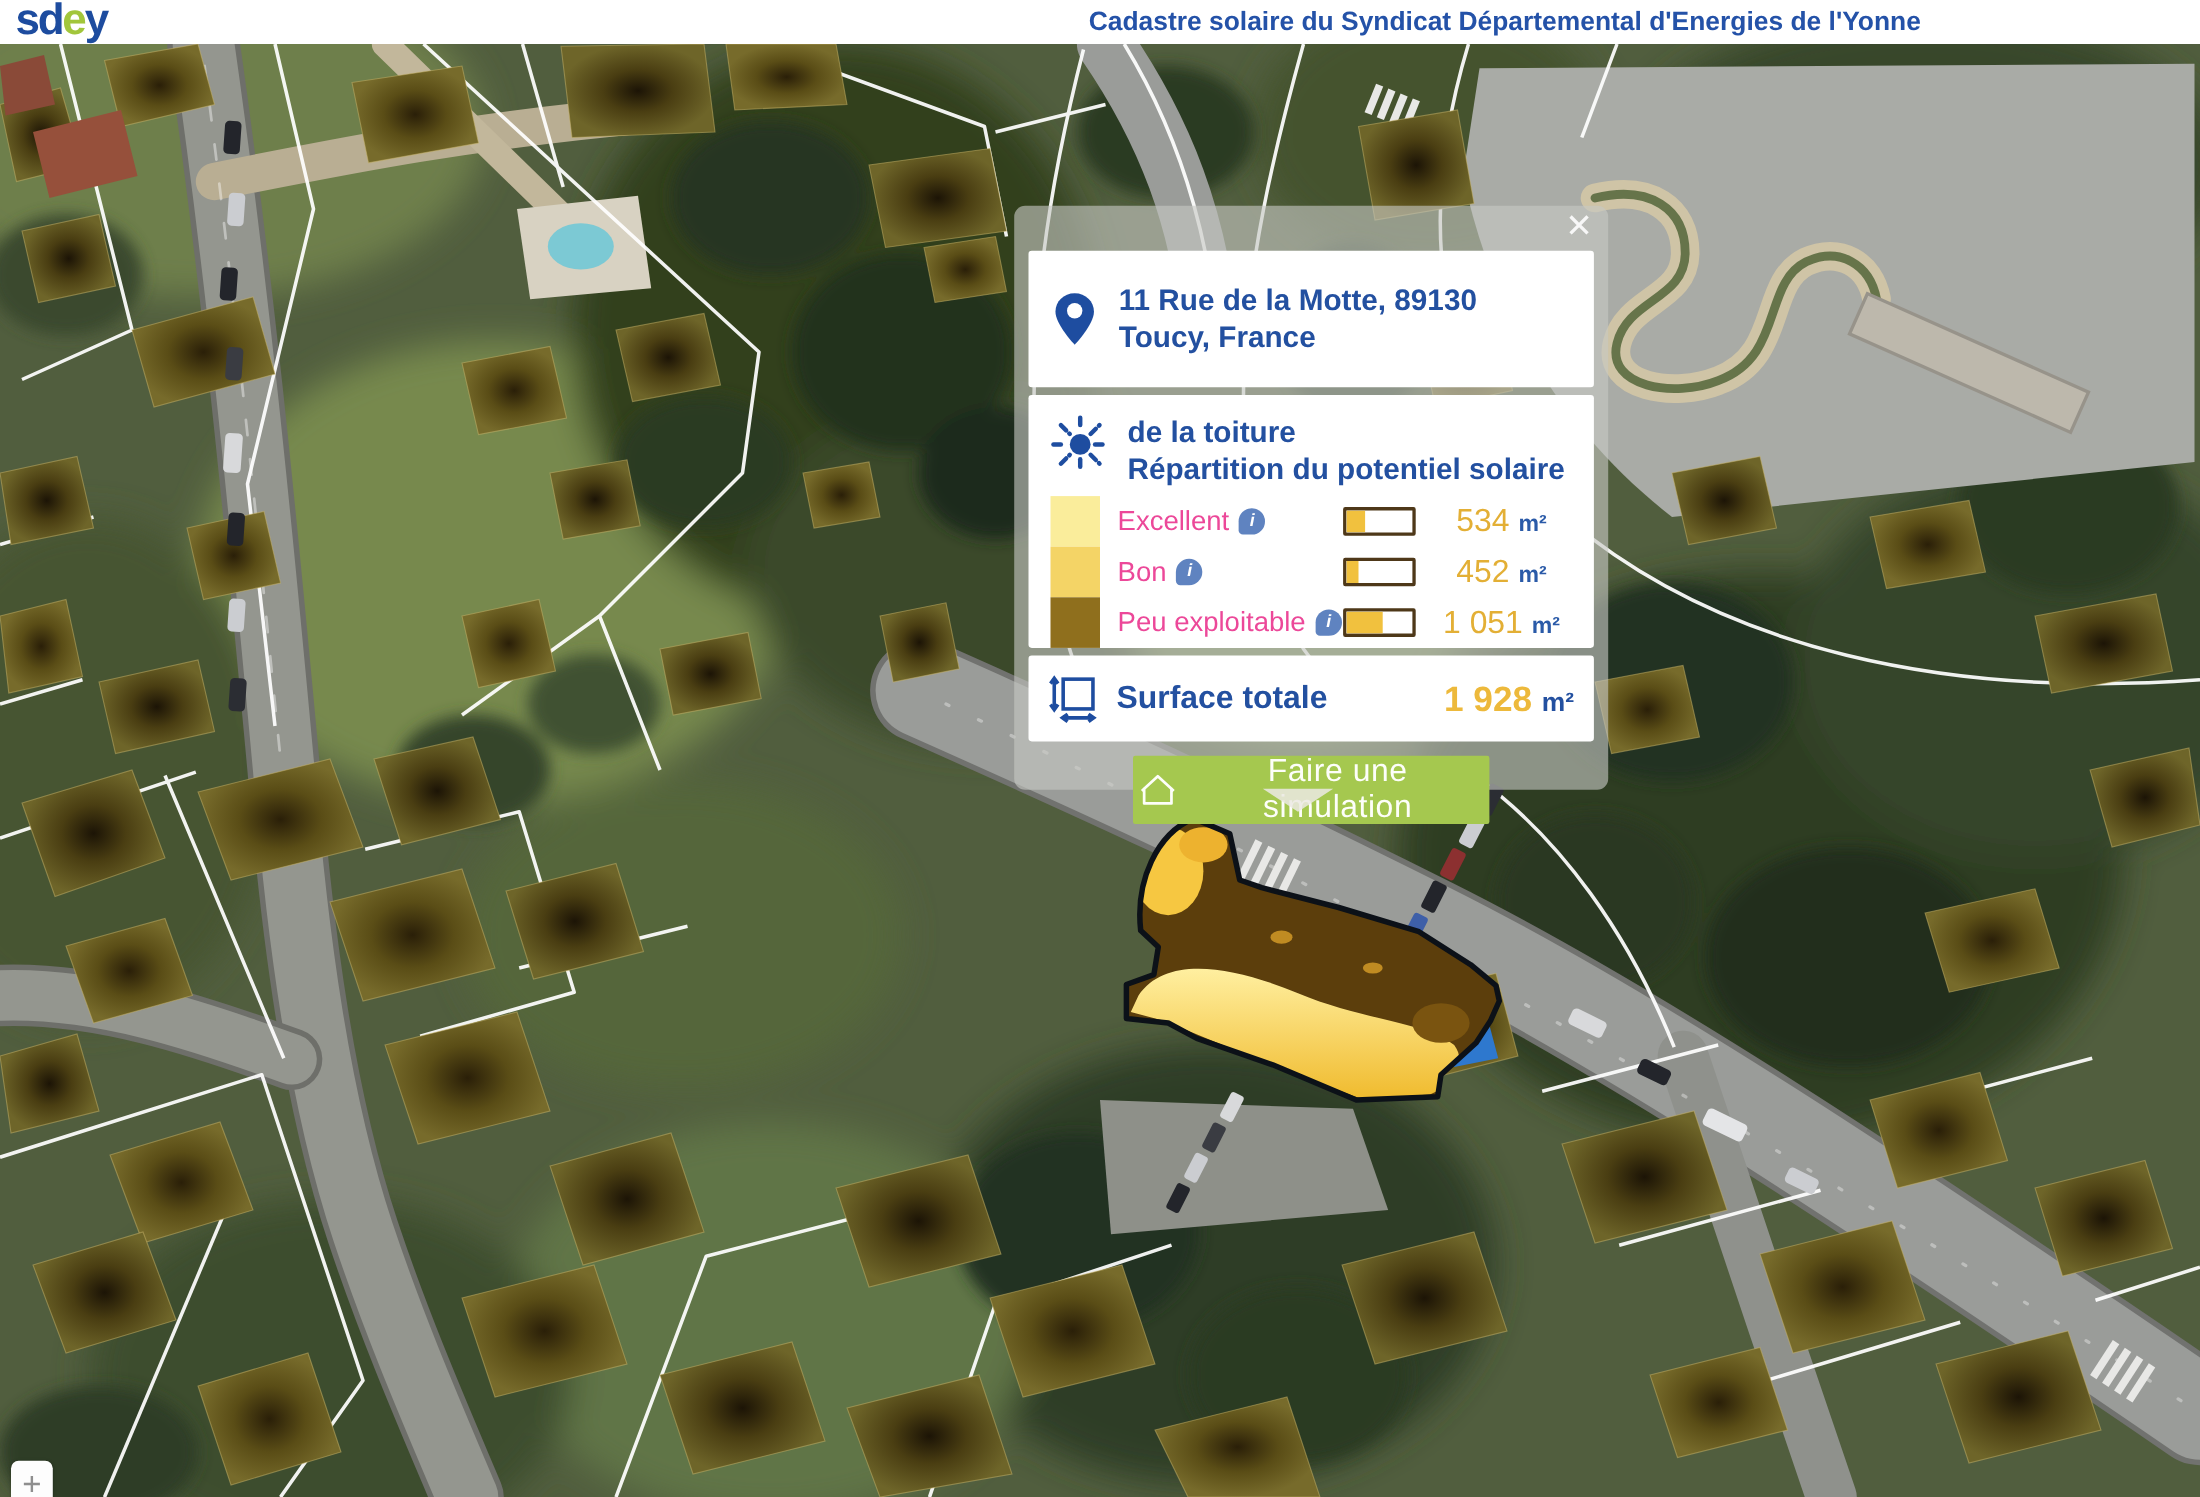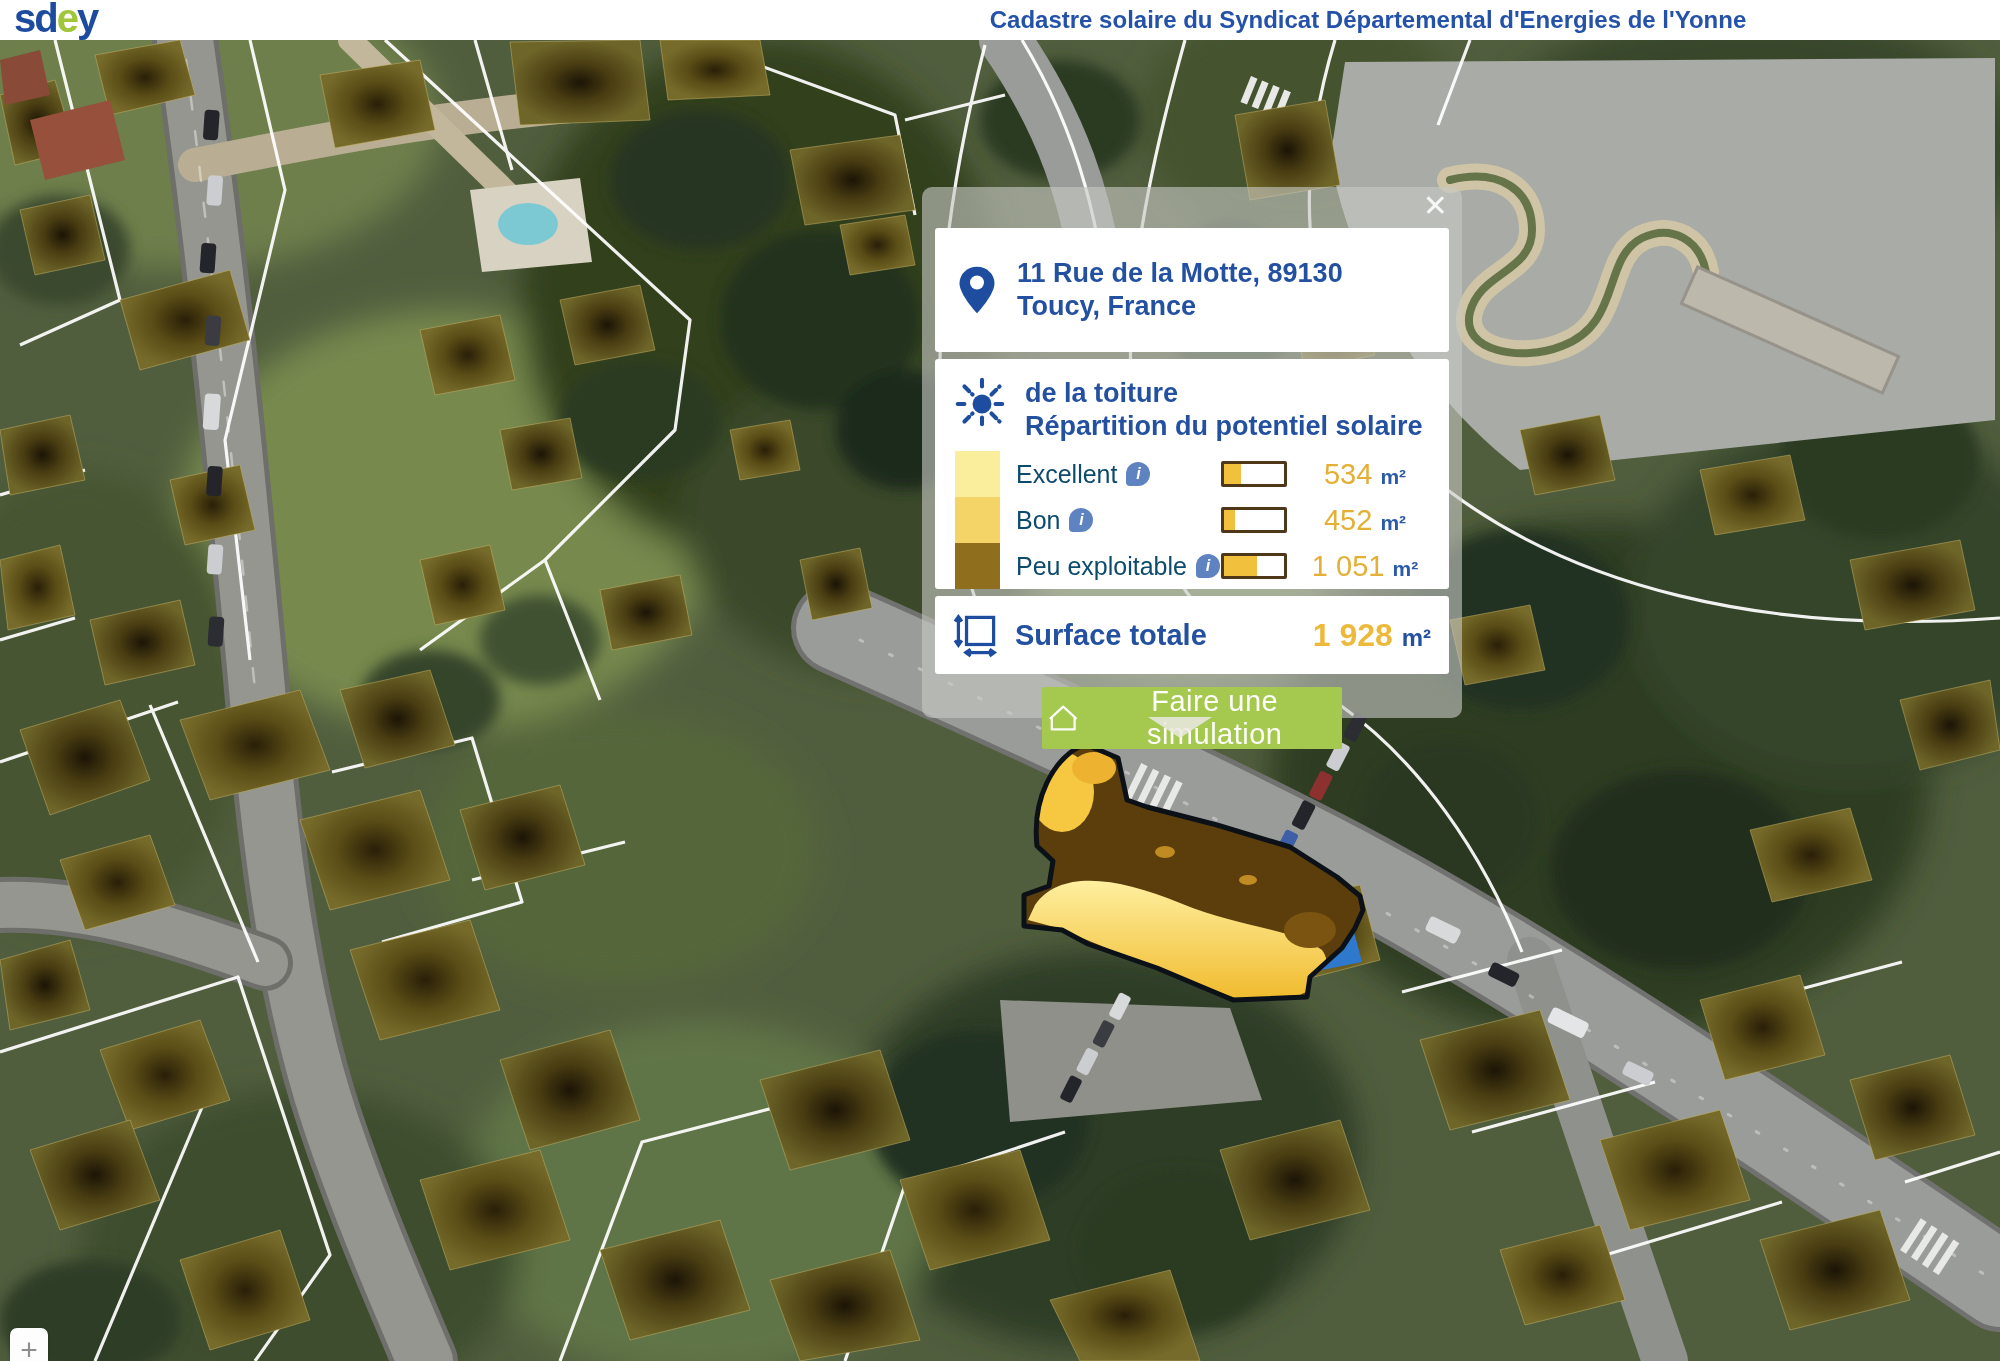--- a/index.html
+++ b/index.html
@@ -22,35 +22,35 @@
   #close-btn{position:absolute;right:14px;top:2px;font-size:30px;font-weight:400;
     color:rgba(255,255,255,0.88);cursor:pointer;line-height:34px;}
   .card{background:#ffffff;border-radius:3px;box-sizing:border-box;}
   #address-card{height:124px;display:flex;align-items:center;gap:20px;padding:0 22px;margin-bottom:7px;}
   #address-text{font-size:27px;font-weight:700;color:#2350A0;line-height:1.22;}
   #legend-card{height:230px;padding:18px 20px 0 20px;margin-bottom:7px;}
   #legend-title-row{display:flex;gap:16px;align-items:flex-start;margin-bottom:8px;}
   #legend-title{font-size:27px;font-weight:700;color:#2350A0;line-height:33px;}
   .legend-row{display:flex;align-items:center;height:46px;}
   .swatch{width:45px;height:46px;flex:none;}
-  .legend-label{font-size:25px;color:#0c4a6e;margin-left:16px;white-space:nowrap;}
+  .legend-label{font-size:25px;color:#ec4899;margin-left:16px;white-space:nowrap;}
   .info-icon{width:24px;height:24px;border-radius:50% 50% 50% 4px;background:#5F83C0;color:#fff;
     font-size:16px;font-weight:700;display:inline-flex;align-items:center;justify-content:center;
     margin-left:9px;flex:none;font-style:italic;}
   .bar-spacer{flex:1;}
   .bar{width:60px;height:20px;border:3px solid #4E3819;border-radius:2px;background:#fff;
     overflow:hidden;flex:none;margin-right:14px;}
   .bar-fill{height:100%;background:#F1C13E;}
   .legend-value{width:128px;text-align:center;font-size:29px;color:#E3AF35;white-space:nowrap;flex:none;}
   .legend-unit{font-size:21px;color:#2A5AA8;font-weight:700;}
   #surface-card{height:78px;display:flex;align-items:center;padding:0 18px;}
   #surface-label{font-size:29px;font-weight:700;color:#2350A0;margin-left:16px;}
   #surface-value{flex:1;text-align:right;font-size:32px;font-weight:700;color:#EDB93B;white-space:nowrap;}
   #surface-unit{font-size:24px;color:#2350A0;font-weight:700;}
-  #cta-btn{margin:13px auto 0 auto;width:300px;height:62px;background:#A5C84F;border:none;
+  #cta-btn{margin:13px auto 0 auto;width:324px;height:62px;background:#A5C84F;border:none;
     display:flex;align-items:center;justify-content:center;gap:15px;cursor:pointer;border-radius:2px;}
   #cta-label{font-size:29px;font-weight:400;color:#FDFEF9;letter-spacing:0.5px;}
   
   #zoom-in{position:absolute;left:10px;top:1328px;width:38px;height:44px;background:#FDFDFD;
     border-radius:7px;box-shadow:0 1px 3px rgba(0,0,0,0.3);display:flex;align-items:center;
     justify-content:center;font-size:30px;color:#8E8E8E;z-index:45;cursor:pointer;}
 </style>
 </head>
 <body>
 

